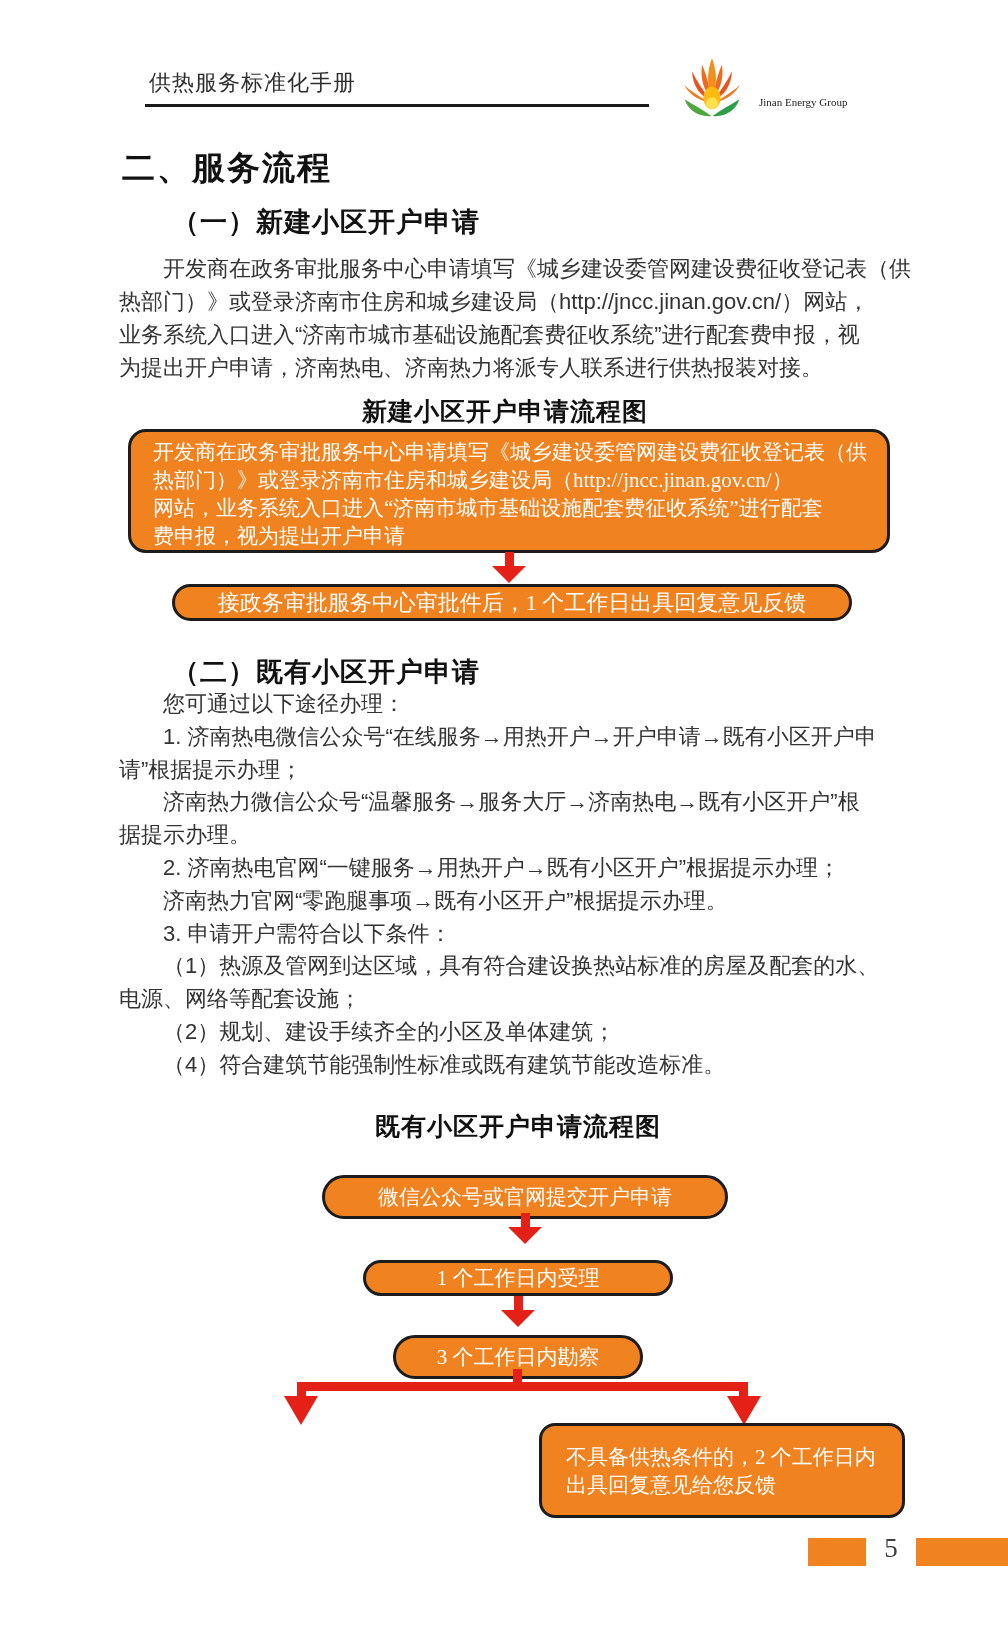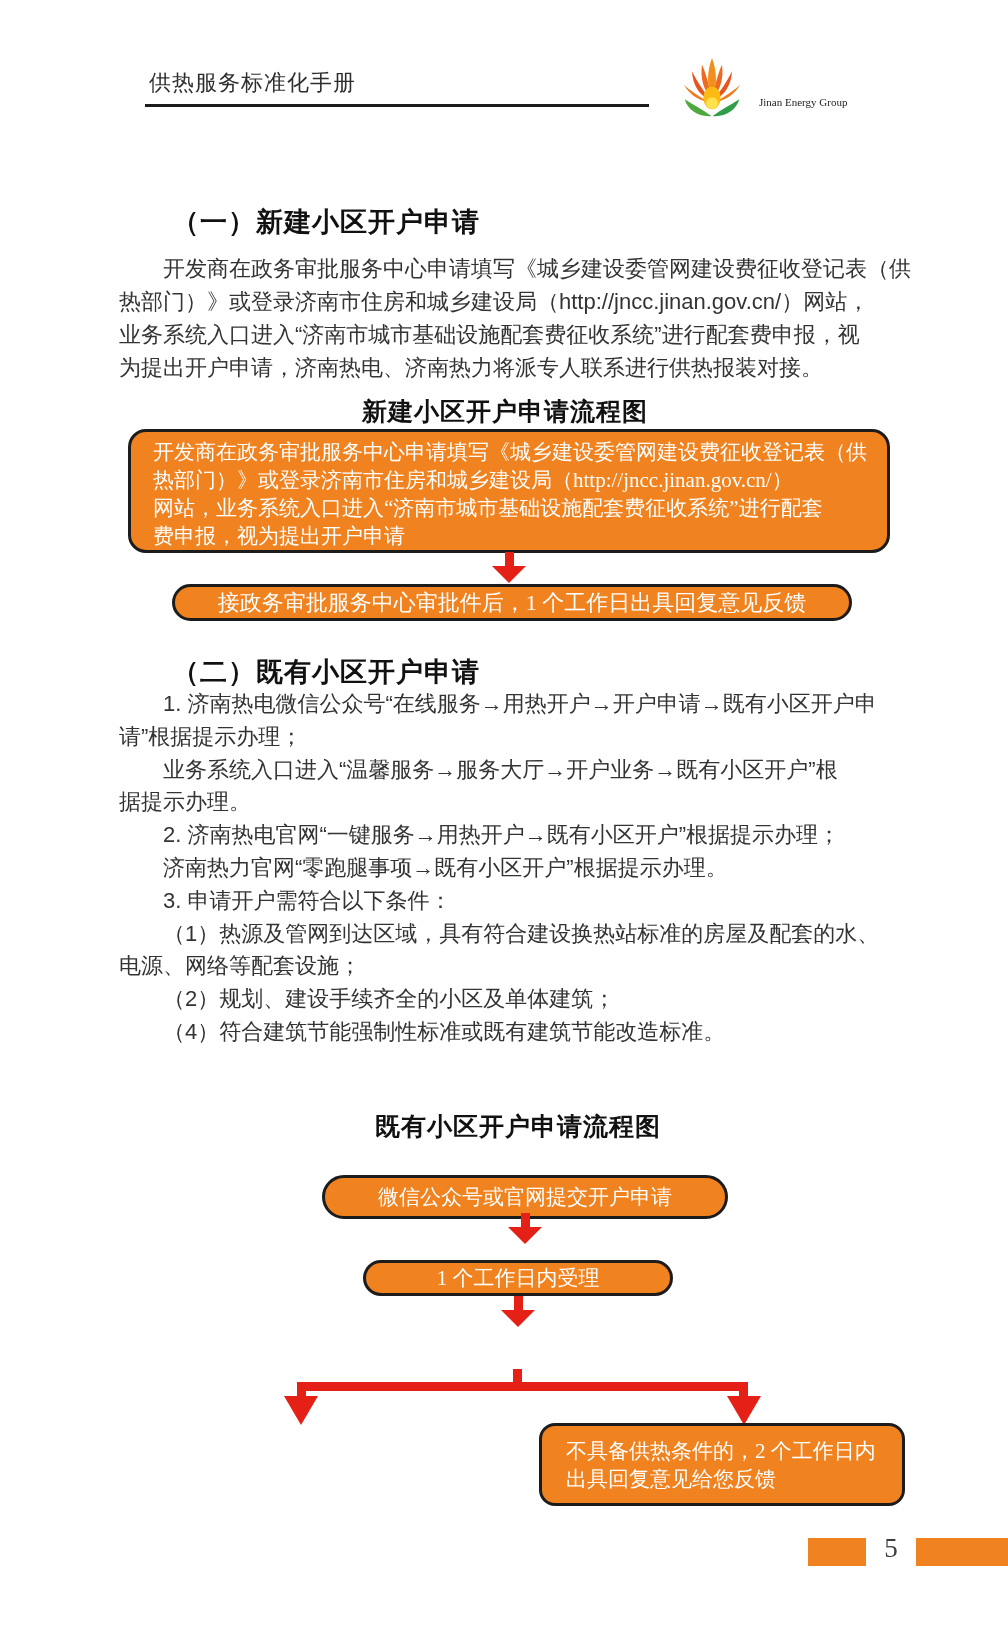--- a/index.html
+++ b/index.html
@@ -51,21 +51,21 @@
         border-radius:22px;color:#fff;font-family:"Liberation Serif","DejaVu Serif",serif;font-size:21px;
         display:flex;align-items:center;justify-content:center;white-space:nowrap;margin-top:8px;}
   #flow2-node1{left:322px;top:1167px;width:406px;height:44px;}
   #flow2-node2{left:363px;top:1252px;width:310px;height:36px;}
   #flow2-node3{left:393px;top:1327px;width:250px;height:44px;}
 
   .result-box{border-radius:16px;display:flex;flex-direction:column;justify-content:center;
               padding-left:24px;font-size:21px;}
   .result-box div{height:28px;line-height:28px;white-space:nowrap;}
   #flow2-left-box{left:129px;top:1423px;width:366px;height:95px;}
-  #flow2-right-box{left:539px;top:1423px;width:366px;height:83px;}
+  #flow2-right-box{left:539px;top:1423px;width:366px;height:95px;}
 
   
   .v-arrow{position:absolute;width:34px;display:flex;flex-direction:column;align-items:center;}
   .v-arrow .shaft{width:9px;height:14px;background:var(--red);}
   .v-arrow .head{width:0;height:0;border-left:17px solid transparent;border-right:17px solid transparent;
                  border-top:17px solid var(--red);}
   #arrow1{left:492px;top:552px;}
   #arrow2{left:508px;top:1213px;}
   #arrow3{left:501px;top:1296px;}
 
@@ -95,20 +95,21 @@
       <path d="M65 10 C68 31 62 50 50 62 C54 44 58 25 65 10 Z" fill="#ED6A21"></path>
       <path d="M50 0 C42 21 42 44 50 61 C58 44 58 21 50 0 Z" fill="#F2901E"></path>
       <ellipse cx="50" cy="60" rx="13" ry="17" fill="#FDBA12"></ellipse>
       <circle cx="50" cy="68" r="9" fill="#FFE14D"></circle>
       <path d="M9 62 C14 79 31 89 49 87 C35 77 23 71 9 62 Z" fill="#4FA83D"></path>
       <path d="M91 62 C86 79 69 89 51 87 C65 77 77 71 91 62 Z" fill="#2F9E49"></path>
     </svg>
     <div class="logo-en">Jinan Energy Group</div>
   </div>
 
+  <div class="page-title">二、服务流程</div>
   <div class="sec-heading" id="sec1-heading">（一）新建小区开户申请</div>
 
   <div class="para" id="para1">
       <div>　　开发商在政务审批服务中心申请填写《城乡建设委管网建设费征收登记表（供</div>
       <div>热部门）》或登录济南市住房和城乡建设局（http://jncc.jinan.gov.cn/）网站，</div>
       <div>业务系统入口进入“济南市城市基础设施配套费征收系统”进行配套费申报，视</div>
       <div>为提出开户申请，济南热电、济南热力将派专人联系进行供热报装对接。</div>
     </div>
 
   <div class="flow-title" id="flow1-title">新建小区开户申请流程图</div>
@@ -123,23 +124,24 @@
   <div class="v-arrow" id="arrow1">
     <span class="shaft"></span>
       <span class="head"></span>
   </div>
 
   <div class="obox" id="flow1-box2">接政务审批服务中心审批件后，1 个工作日出具回复意见反馈</div>
 
   <div class="sec-heading" id="sec2-heading">（二）既有小区开户申请</div>
 
   <div class="para" id="body2">
+      <div>　　您可通过以下途径办理：</div>
       <div>　　1. 济南热电微信公众号“在线服务→用热开户→开户申请→既有小区开户申</div>
       <div>请”根据提示办理；</div>
-      <div>　　业务系统入口进入“温馨服务→服务大厅→开户业务→既有小区开户”根</div>
+      <div>　　济南热力微信公众号“温馨服务→服务大厅→济南热电→既有小区开户”根</div>
       <div>据提示办理。</div>
       <div>　　2. 济南热电官网“一键服务→用热开户→既有小区开户”根据提示办理；</div>
       <div>　　济南热力官网“零跑腿事项→既有小区开户”根据提示办理。</div>
       <div>　　3. 申请开户需符合以下条件：</div>
       <div>　　（1）热源及管网到达区域，具有符合建设换热站标准的房屋及配套的水、</div>
       <div>电源、网络等配套设施；</div>
       <div>　　（2）规划、建设手续齐全的小区及单体建筑；</div>
       <div>　　（4）符合建筑节能强制性标准或既有建筑节能改造标准。</div>
     </div>
 
@@ -152,20 +154,21 @@
       <span class="head"></span>
   </div>
 
   <div class="node" id="flow2-node2">1 个工作日内受理</div>
 
   <div class="v-arrow" id="arrow3">
     <span class="shaft"></span>
       <span class="head"></span>
   </div>
 
+  <div class="node" id="flow2-node3">3 个工作日内勘察</div>
 
   <svg class="branch" viewBox="0 0 481 58">
     <rect x="233" y="0" width="9" height="15" fill="currentColor"></rect>
     <rect x="17" y="13" width="451" height="9" fill="currentColor"></rect>
     <rect x="17" y="13" width="9" height="16" fill="currentColor"></rect>
     <rect x="459" y="13" width="9" height="16" fill="currentColor"></rect>
     <polygon points="4,27 38,27 21,56" fill="currentColor"></polygon>
     <polygon points="447,27 481,27 464,56" fill="currentColor"></polygon>
   </svg>
 

